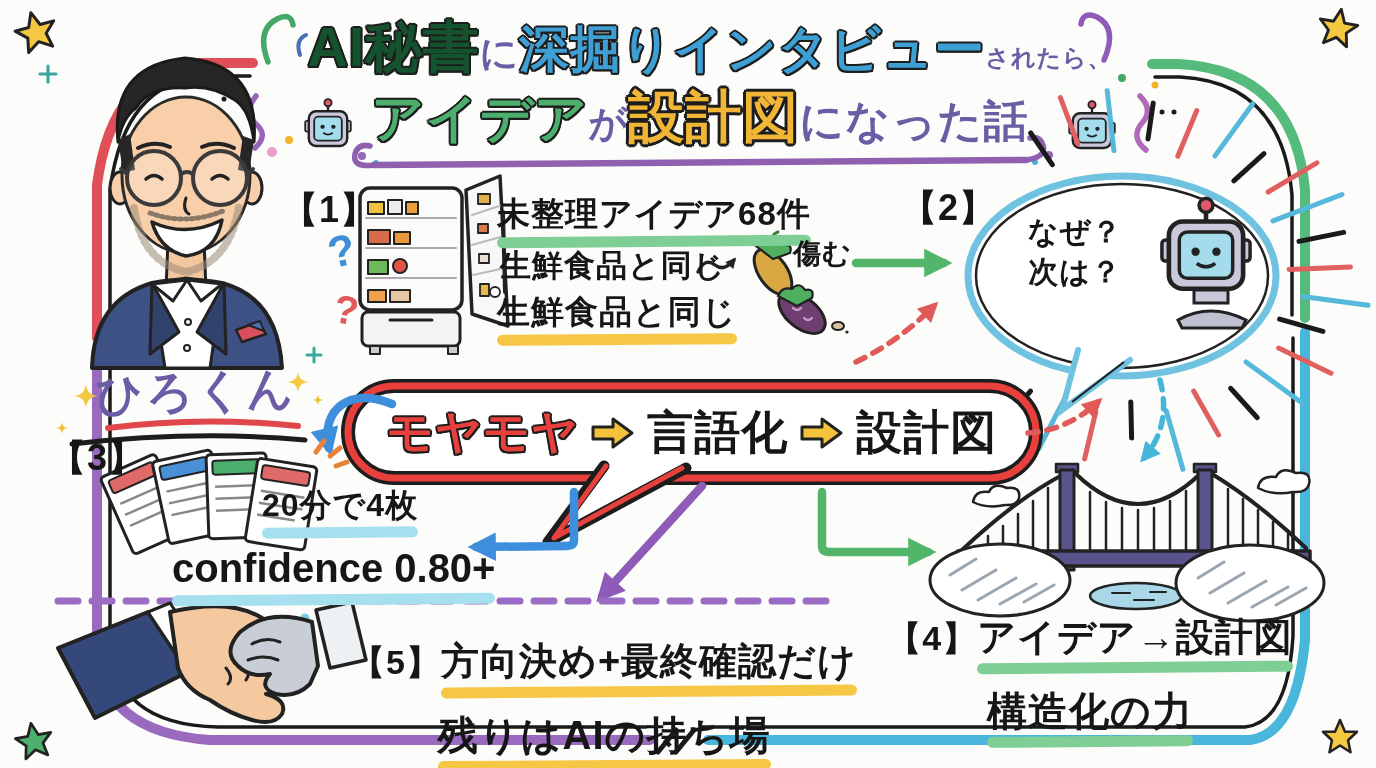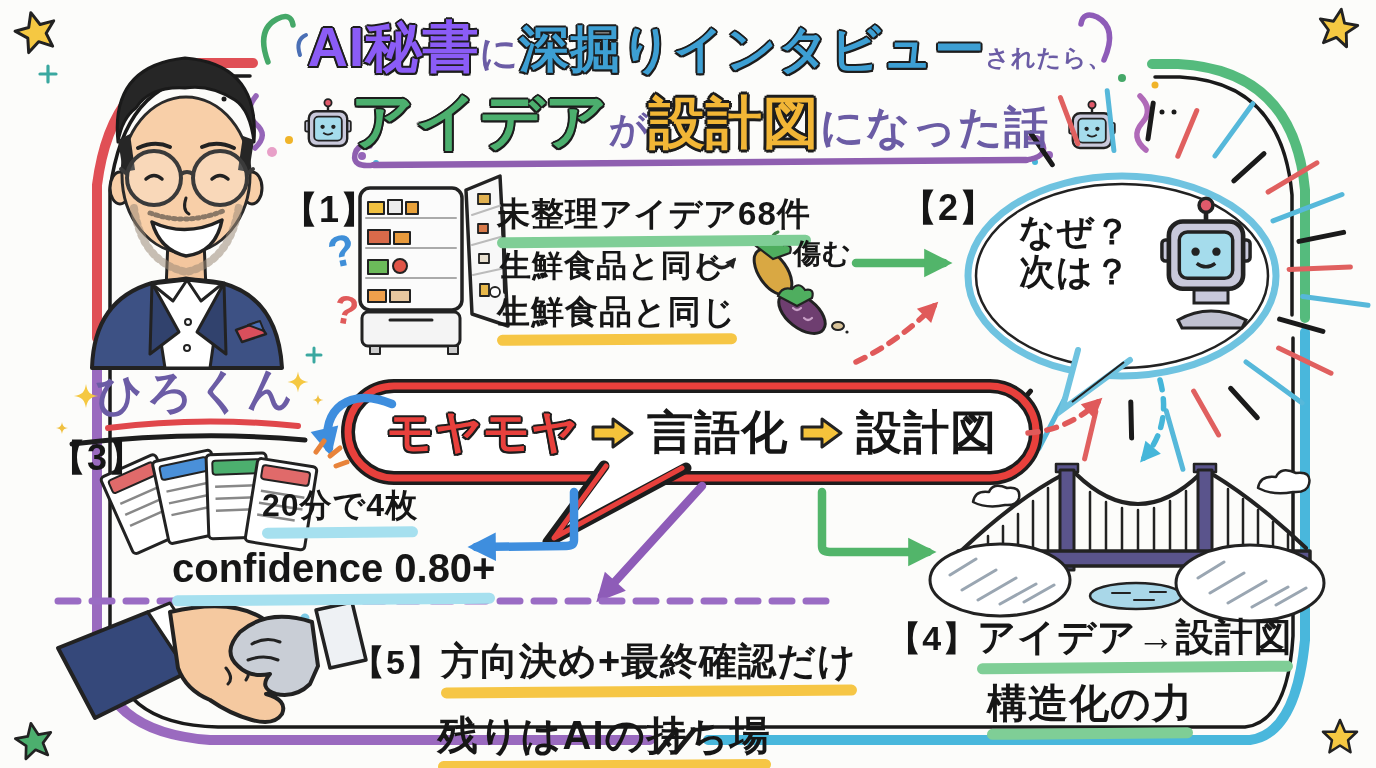--- a/index.html
+++ b/index.html
@@ -286,38 +286,38 @@
   <path d="M 316,610 L 352,602 L 366,660 L 330,668 Z" fill="#eef1f4" stroke="#222" stroke-width="3.5"></path>
   <path d="M 305,618 q -18,24 -2,54" fill="none" stroke="#7ecbe6" stroke-width="9"></path>
   <path d="M 170,612 Q 230,598 262,618 Q 300,640 296,668 Q 292,690 266,694 Q 288,700 282,714 Q 274,726 252,720 Q 230,714 210,700 Q 186,690 178,668 Z" fill="#f5c9a0" stroke="#222" stroke-width="4"></path>
   <path d="M 262,652 q 8,10 2,20 M 244,662 q 8,10 2,18 M 226,668 q 8,10 2,16" fill="none" stroke="#222" stroke-width="3"></path>
   <path d="M 312,622 Q 268,608 240,632 Q 222,652 238,666 Q 250,678 270,674 Q 258,688 276,694 Q 296,698 310,684 L 318,666 Z" fill="#c9ced6" stroke="#222" stroke-width="4"></path>
   <path d="M 252,644 q 14,-8 28,-2 M 248,660 q 16,-6 30,0" fill="none" stroke="#222" stroke-width="3"></path>
 </g>
 </svg>
 
 <div class="txt" style="left:280px;top:16px;width:860px;text-align:center">
-  <span class="ol" style="font-size:56px;color:#8b5cf6">AI秘書</span><span style="font-size:38px;color:#6b5ca5">に</span><span class="ol" style="font-size:50px;color:#3d9fd3">深掘りインタビュー</span><span style="font-size:24px;color:#6b5ca5">されたら、</span>
+  <span class="ol" style="font-size:56px;color:#14532d">AI秘書</span><span style="font-size:38px;color:#6b5ca5">に</span><span class="ol" style="font-size:50px;color:#3d9fd3">深掘りインタビュー</span><span style="font-size:24px;color:#6b5ca5">されたら、</span>
 </div>
 <div class="txt" style="left:330px;top:86px;width:740px;text-align:center">
-  <span class="ol" style="font-size:62px;color:#4caf6e">アイデア</span><span style="font-size:38px;color:#6b5ca5">が</span><span class="ol3" style="font-size:56px;color:#f2b636">設計図</span><span style="font-size:44px;color:#6b5ca5">になった話</span>
+  <span class="ol" style="font-size:52px;color:#4caf6e">アイデア</span><span style="font-size:38px;color:#6b5ca5">が</span><span class="ol3" style="font-size:56px;color:#f2b636">設計図</span><span style="font-size:44px;color:#6b5ca5">になった話</span>
 </div>
 
 <div class="txt" style="left:96px;top:366px;font-size:46px;color:#6b5ca5;letter-spacing:3px;transform:rotate(-2deg)">ひろくん</div>
 
 <div class="txt" style="left:282px;top:190px;font-size:36px">【1】</div>
 <div class="txt" style="left:328px;top:226px;font-size:44px;color:#3f8fd8;transform:rotate(-12deg)">?</div>
 <div class="txt" style="left:334px;top:288px;font-size:40px;color:#e05a5a;transform:rotate(10deg)">?</div>
 <div class="txt" style="left:497px;top:196px;font-size:33px"><span class="ul ul-g">未整理アイデア68件</span></div>
 <div class="txt" style="left:500px;top:249px;font-size:31px">生鮮食品と同じ</div>
 <div class="txt" style="left:793px;top:238px;font-size:28px">傷む</div>
 <div class="txt" style="left:497px;top:294px;font-size:33px"><span class="ul ul-y">生鮮食品と同じ</span></div>
 
 <div class="txt" style="left:901px;top:188px;font-size:36px">【2】</div>
-<div class="txt" style="left:975px;top:212px;width:200px;text-align:center;font-size:36px;line-height:40px">
+<div class="txt" style="left:975px;top:212px;width:200px;text-align:center;font-size:30px;line-height:40px">
   <div>なぜ？</div>
   <div>次は？</div>
 </div>
 
 <div class="txt cbflex" style="left:362px;top:396px;width:660px;height:74px">
   <span class="ol" style="font-size:46px;color:#e8403c">モヤモヤ</span>
   <svg width="44" height="34" viewBox="0 0 44 34">
         <path d="M 2,11 h 20 v -8 l 19,14 l -19,14 v -8 h -20 z" fill="#f5c33b" stroke="#222" stroke-width="3" stroke-linejoin="round"></path>
       </svg>
   <span style="font-size:46px">言語化</span>
@@ -326,21 +326,21 @@
       </svg>
   <span style="font-size:46px">設計図</span>
 </div>
 
 <div class="txt" style="left:50px;top:438px;font-size:36px">【3】</div>
 <div class="txt" style="left:262px;top:488px;font-size:32px"><span class="ul ul-b">20分で4枚</span></div>
 <div class="txt" style="left:172px;top:546px;font-size:40px;letter-spacing:0"><span class="ul ul-b">confidence 0.80+</span></div>
 
 <div class="txt" style="left:878px;top:616px;width:424px;text-align:center;font-size:38px">
   <span style="font-size:34px">【4】</span><span class="ul ul-g">アイデア→設計図</span>
-  <div style="margin-top:8px"><span class="ul ul-g" style="font-size:40px">構造化の力</span></div>
+  <div style="margin-top:16px"><span class="ul ul-g" style="font-size:40px">構造化の力</span></div>
 </div>
 
 <div class="txt" style="left:348px;top:640px;width:512px;text-align:center;font-size:38px">
   <span style="font-size:34px">【5】</span><span class="ul ul-y">方向決め+最終確認だけ</span>
   <div style="margin-top:16px"><span class="ul ul-y" style="font-size:40px">残りはAIの持ち場</span></div>
 </div>
 
 </div>
 
 </body></html>

